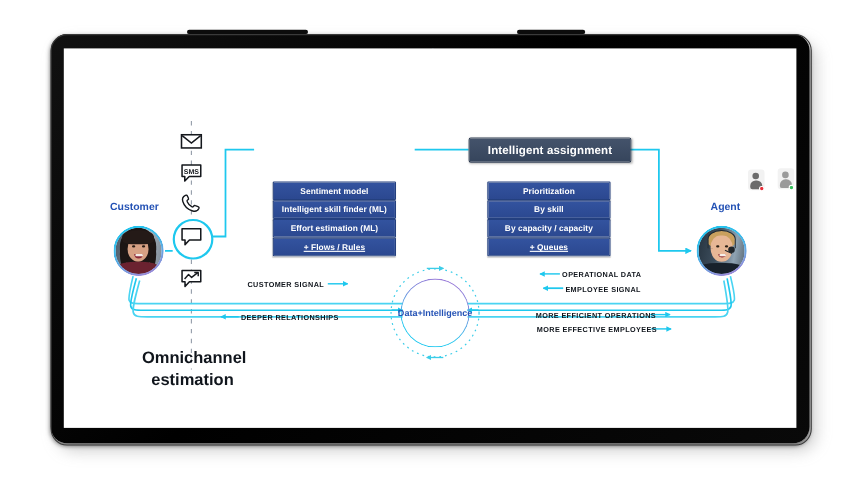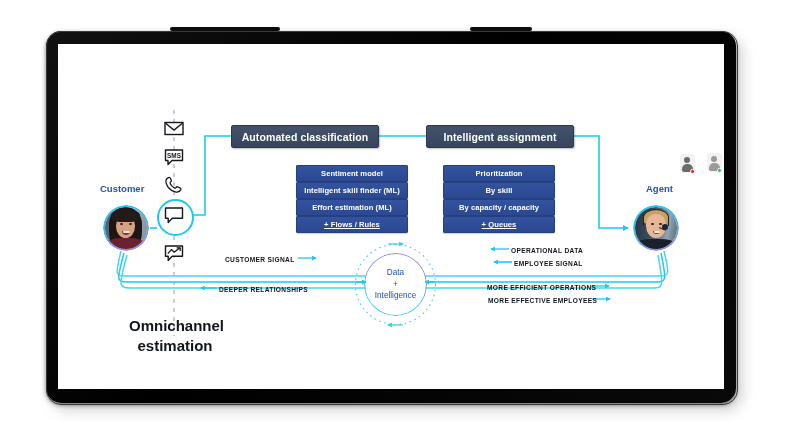--- a/index.html
+++ b/index.html
@@ -60,21 +60,21 @@
 
   
   .item{
     position:absolute;height:15px;border-radius:1px;
     background:linear-gradient(180deg,#33539f 0%,#2b4890 100%);
     border:1px solid #24407f;
     display:flex;align-items:center;justify-content:center;
     color:#ffffff;font-size:7.6px;font-weight:700;letter-spacing:.05px;
     box-shadow:0 1px 1px rgba(0,0,0,.18);
   }
-  .col-a .item{left:190px;width:110px;margin-left:48px;}
+  .col-a .item{left:190px;width:110px;}
   .col-b .item{left:385px;width:110px;}
   .r0{top:121px;} .r1{top:138px;} .r2{top:155px;} .r3{top:172px;text-decoration:underline;}
 
   
   .person{position:absolute;width:46px;height:46px;border-radius:50%;
           overflow:hidden;}
   .person .ring{
     position:absolute;inset:0;border-radius:50%;
     border:2.2px solid transparent;
     background:linear-gradient(160deg,#14c8f0 0%,#45b6e8 45%,#b07fd4 100%) border-box;
@@ -174,23 +174,23 @@
   }
   .core-ring{
     position:absolute;inset:0;border-radius:50%;
     border:1.6px solid transparent;
     background:linear-gradient(200deg,#a872d6 0%,#7d8fdd 35%,#2ecbf0 75%,#16c6ef 100%) border-box;
     -webkit-mask:linear-gradient(#fff 0 0) padding-box,linear-gradient(#fff 0 0);
     -webkit-mask-composite:xor;mask-composite:exclude;
   }
   .core-fill{position:absolute;inset:1.6px;border-radius:50%;background:#fff;}
   .core-txt{
-    position:absolute;inset:0;display:flex;flex-direction:column;
+    position:absolute;inset:0;display:flex;
     align-items:center;justify-content:center;
-    color:#2452b5;font-size:8.2px;font-weight:400;line-height:1.45;
+    color:#2452b5;font-size:8.2px;font-weight:700;line-height:1.45;
   }
 
   
   .flab{position:absolute;color:#10151c;font-size:6.6px;font-weight:700;
         letter-spacing:.35px;white-space:nowrap;}
   .flab.l-cust{left:167px;top:212px;}
   .flab.l-deep{left:161px;top:242px;}
   .flab.l-ops{left:453px;top:203px;}
   .flab.l-emp{left:456px;top:216px;}
   .flab.l-meo{left:429px;top:240px;}
@@ -352,21 +352,20 @@
             <div class="agt-mouth"></div>
             <div class="agt-teeth"></div>
             <div class="agt-band"></div>
             <div class="agt-mic"></div>
             <div class="agt-boom"></div>
             <div class="agt-shirt"></div>
           </div>
         </div>
       </div>
 
-      <div class="hdr h1">Automated classification</div>
       <div class="col-a">
         <div class="item r0">Sentiment model</div>
         <div class="item r1">Intelligent skill finder (ML)</div>
         <div class="item r2">Effort estimation (ML)</div>
         <div class="item r3">+ Flows / Rules</div>
       </div>
 
       <div class="hdr h2">Intelligent assignment</div>
       <div class="col-b">
         <div class="item r0">Prioritization</div>

